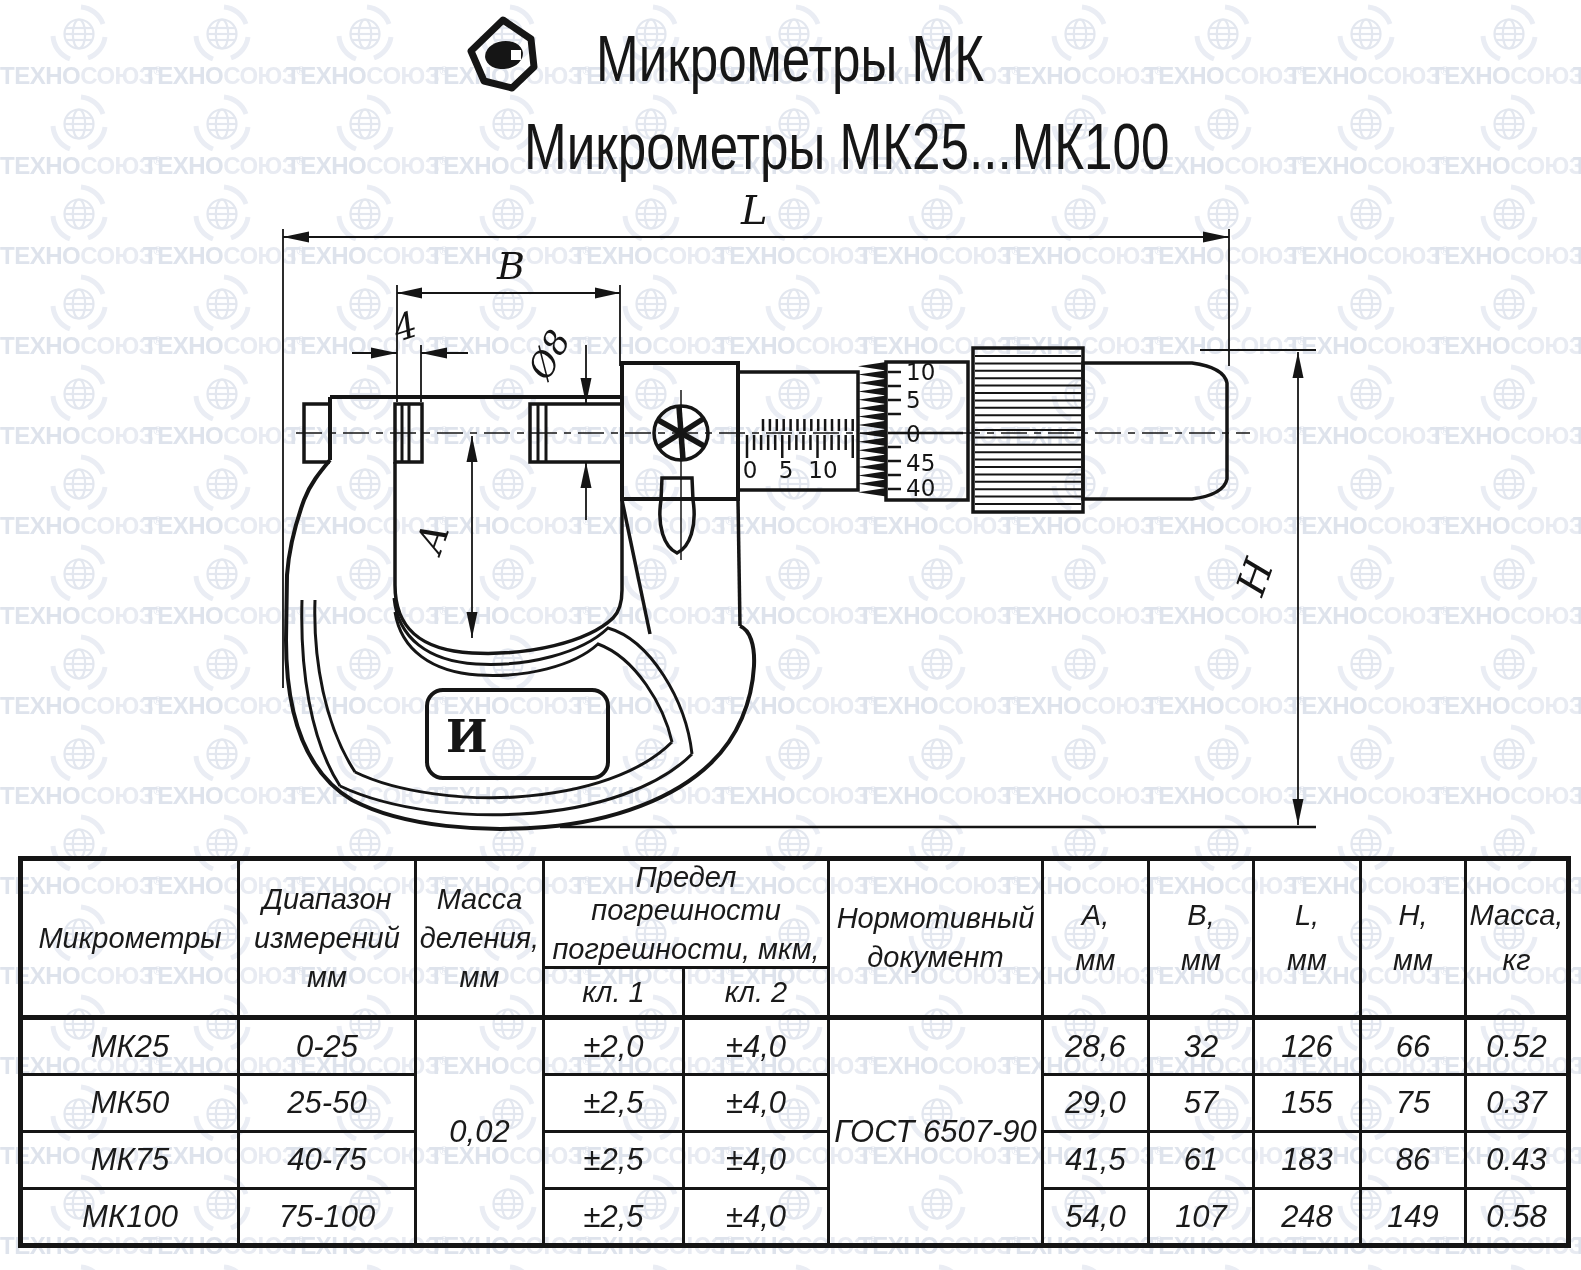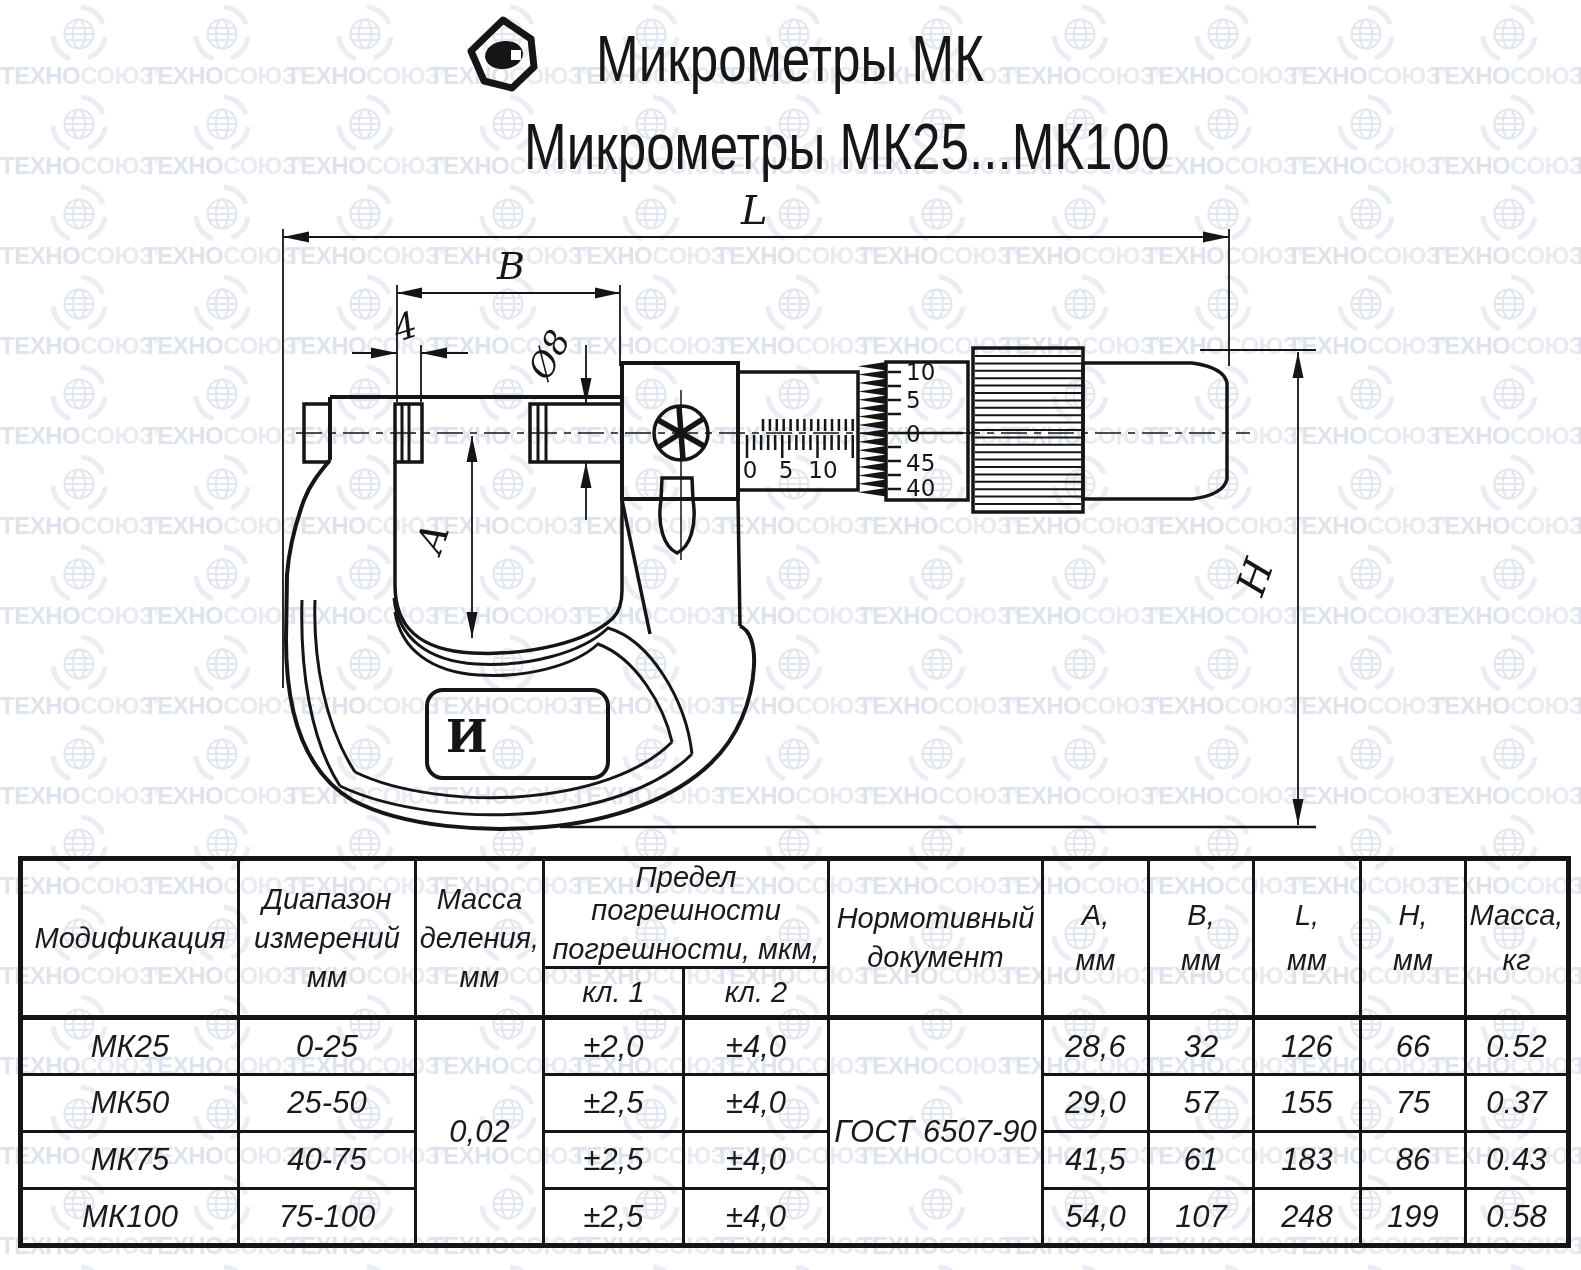--- a/index.html
+++ b/index.html
@@ -2074,21 +2074,21 @@
         <col style="width:214px">
       <col style="width:106px">
         <col style="width:105px">
         <col style="width:107px">
       <col style="width:105px">
         <col style="width:103px">
     </colgroup>
     <thead>
       <tr class="hrow1">
         <th rowspan="2" class="bb">
-          <div>Модификация</div>
+          <div>Микрометры</div>
         </th>
         <th rowspan="2" class="bb">
           <div class="stack tight">
             <div>Диапазон</div>
             <div>измерений</div>
             <div>мм</div>
           </div>
         </th>
         <th rowspan="2" class="bb">
           <div class="stack tight">
@@ -2182,18 +2182,18 @@
         <td>0.43</td>
       </tr>
       <tr class="drow">
         <td>МК100</td>
         <td>75-100</td>
         <td>±2,5</td>
         <td>±4,0</td>
         <td>54,0</td>
         <td>107</td>
         <td>248</td>
-        <td>199</td>
+        <td>149</td>
         <td>0.58</td>
       </tr>
     </tbody>
   </table>
 </div>
 
 </body></html>

